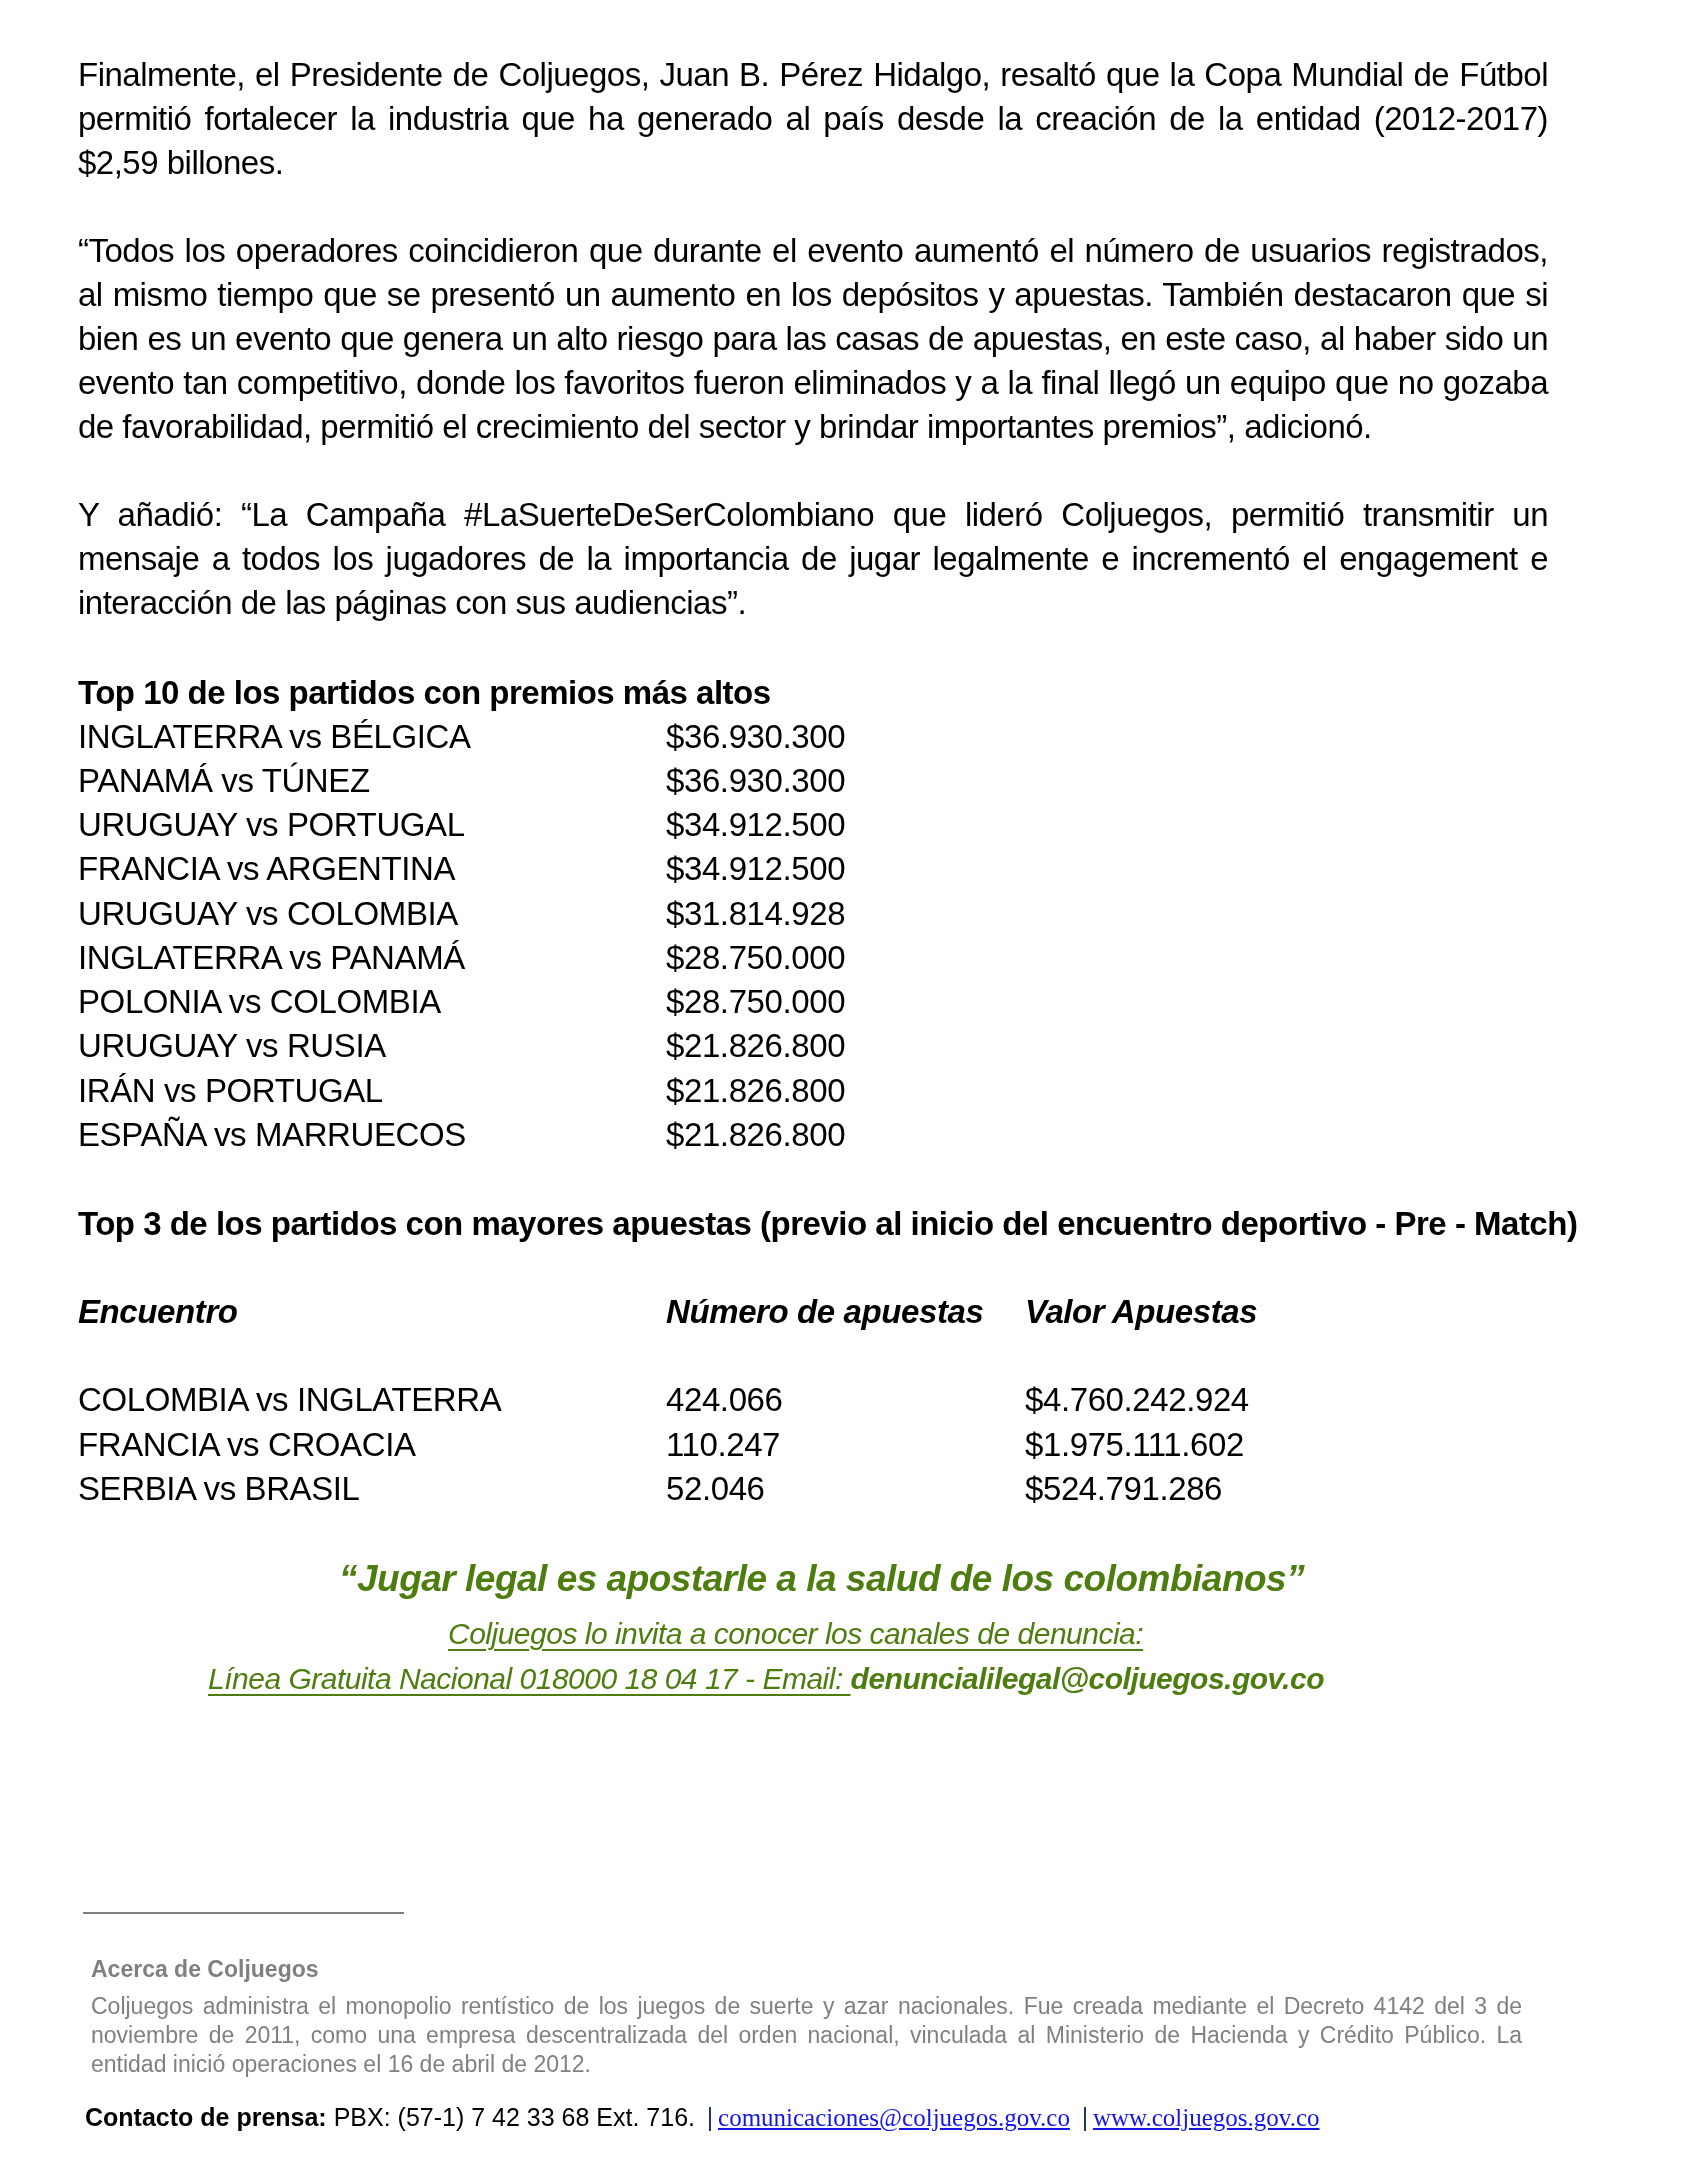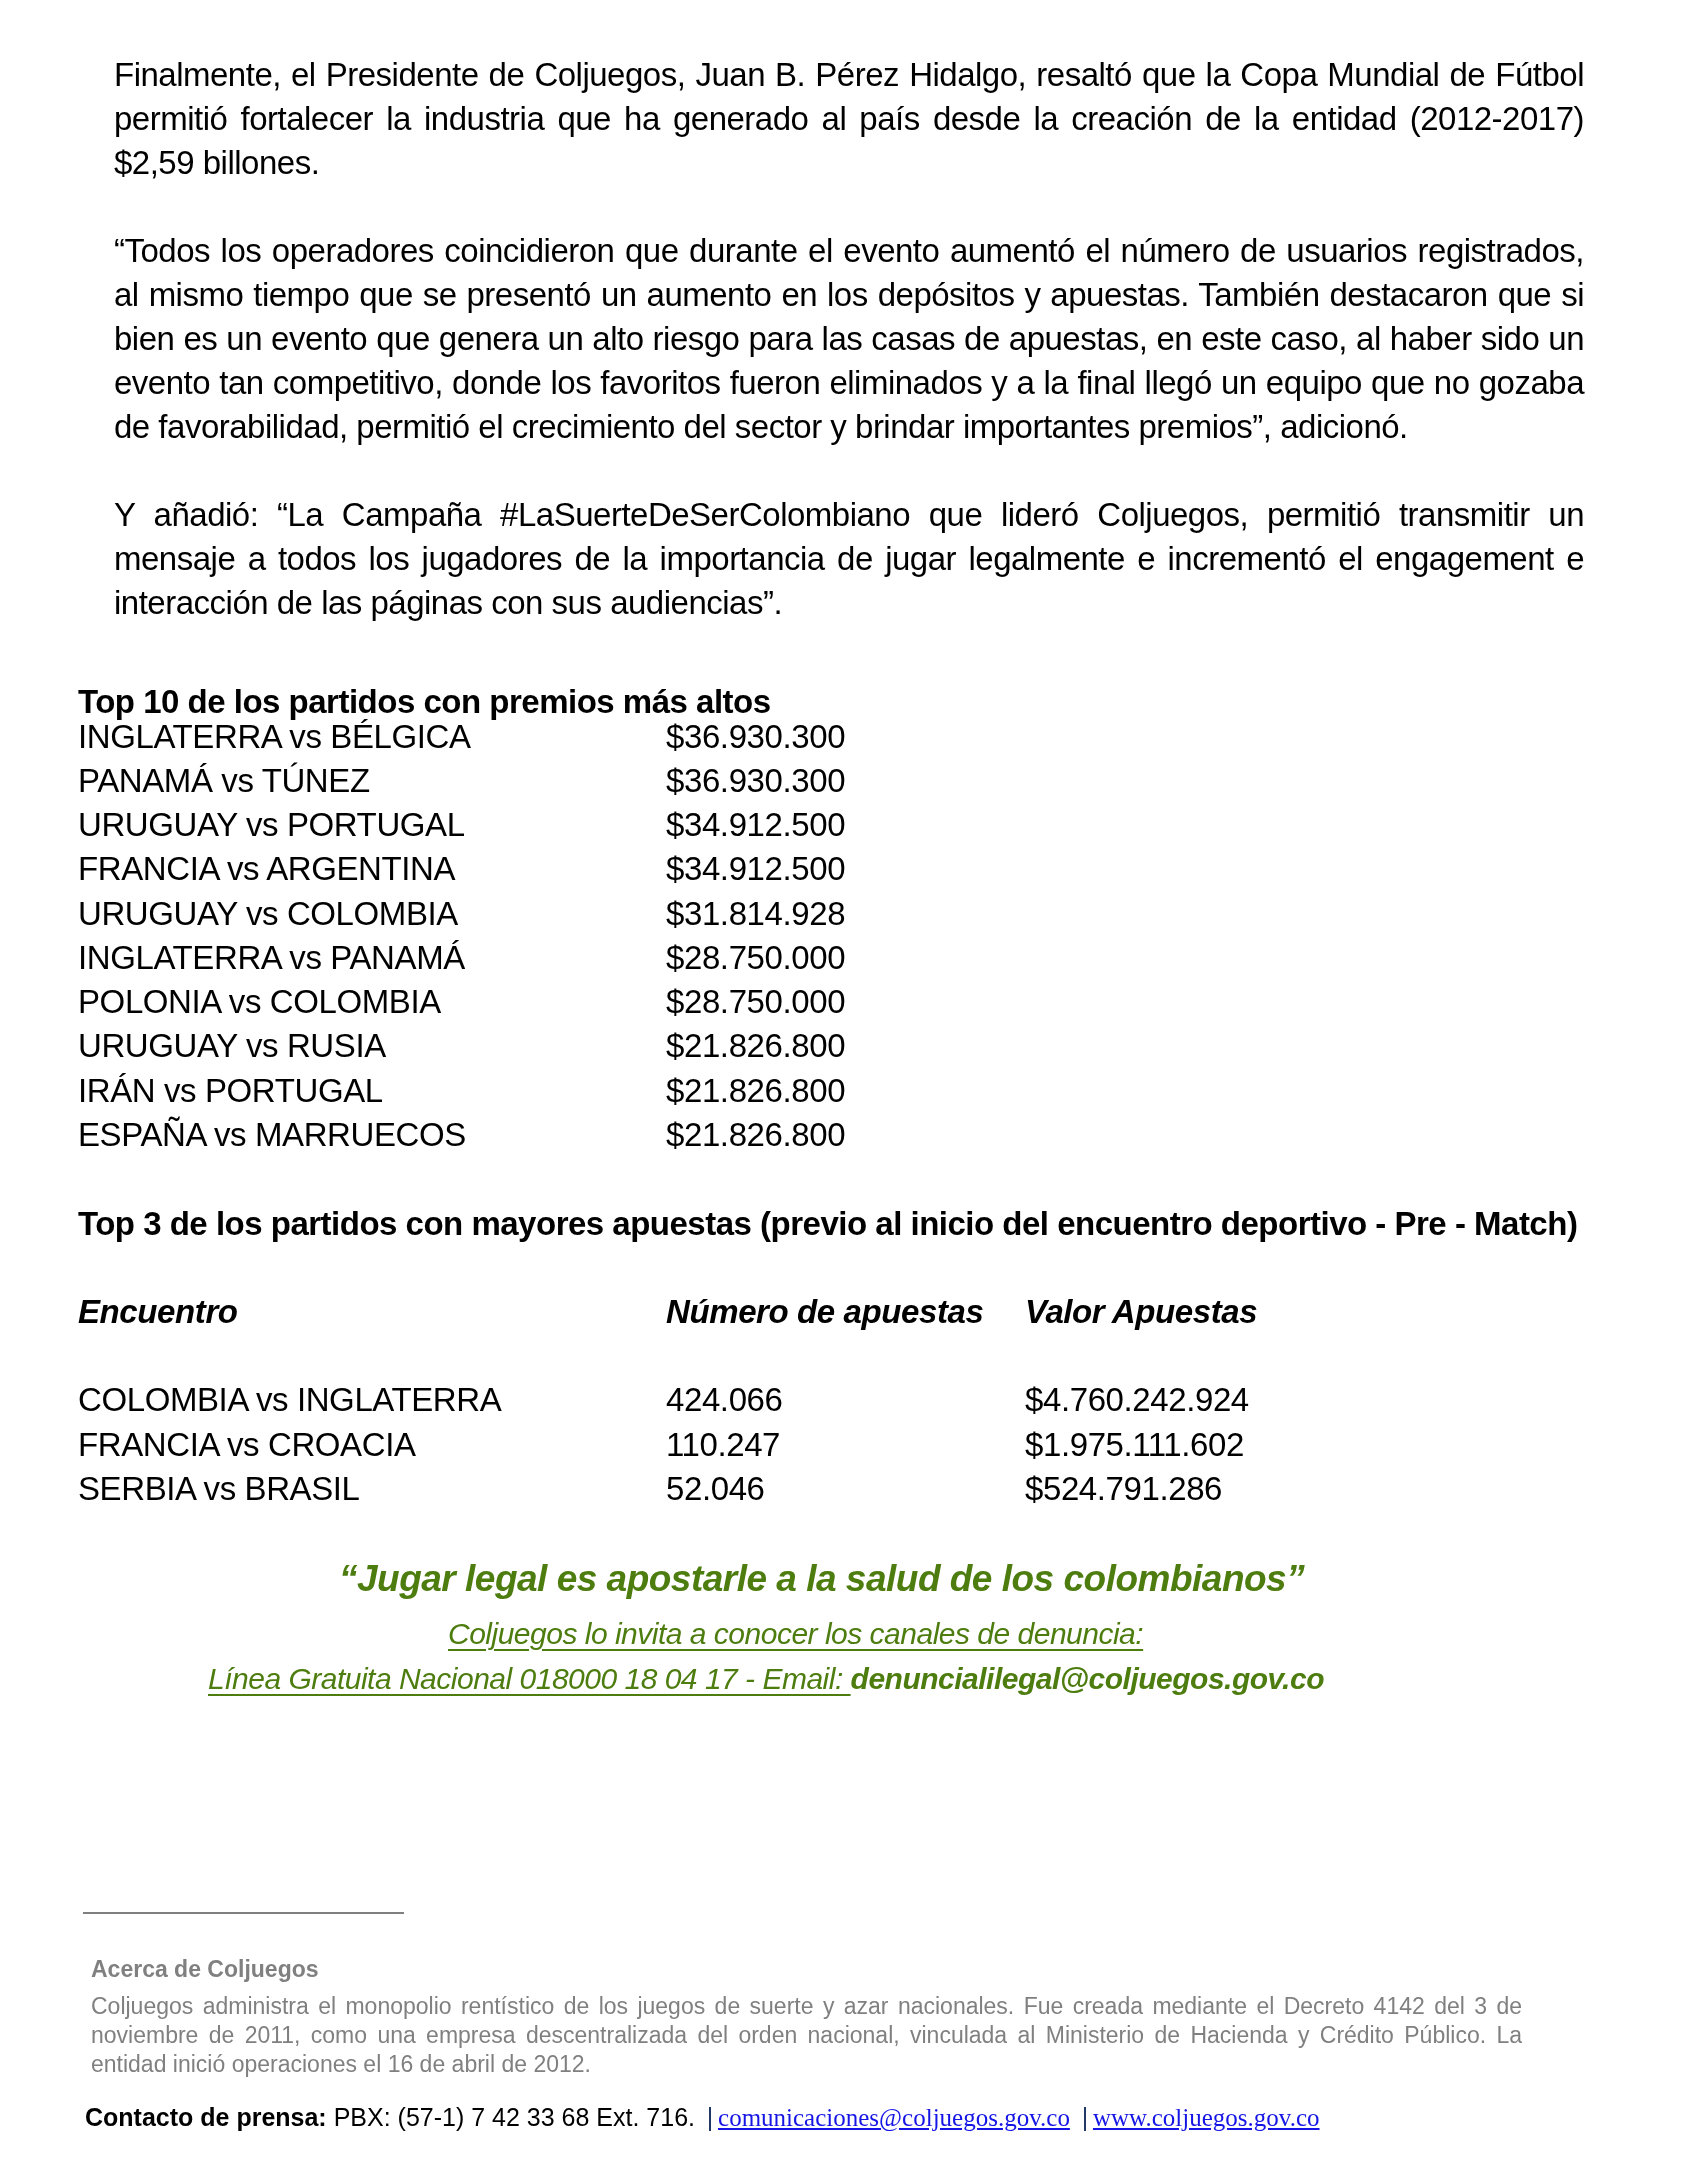--- a/index.html
+++ b/index.html
@@ -6,21 +6,20 @@
     body {
       width: 1700px; height: 2172px; position: relative; overflow: hidden;
       font-family: "Liberation Sans", sans-serif; color: #000;
     }
     .abs { position: absolute; }
     .body-text {
       left: 78px; width: 1470px;
       font-size: 33px; line-height: 44px;
       text-align: justify; letter-spacing: -0.5px;
       transform-origin: left top;
-      margin-left: 36px;
     }
     .body-text p { margin: 0; }
     .heading { font-weight: bold; font-size: 33px; line-height: 44px; letter-spacing: -0.5px; white-space: nowrap; }
     .row { position: absolute; left: 78px; font-size: 33px; line-height: 44px; white-space: nowrap; letter-spacing: -0.4px; }
     .row .c1 { position: absolute; left: 0; }
     .row .c2 { position: absolute; left: 588px; }
     .row .c3 { position: absolute; left: 947px; }
     .th { font-weight: bold; font-style: italic; }
     .slogan { color: #4d7c0f; }
     .slogan-main { font-weight: bold; font-style: italic; font-size: 37px; line-height: 44px; white-space: nowrap; letter-spacing: -0.5px; }
@@ -42,21 +41,21 @@
 <div class="abs body-text" style="top:53px;">
   <p>Finalmente, el Presidente de Coljuegos, Juan B. Pérez Hidalgo, resaltó que la Copa Mundial de Fútbol permitió fortalecer la industria que ha generado al país desde la creación de la entidad (2012-2017) $2,59 billones.</p>
 </div>
 <div class="abs body-text" style="top:229px;">
   <p>“Todos los operadores coincidieron que durante el evento aumentó el número de usuarios registrados, al mismo tiempo que se presentó un aumento en los depósitos y apuestas. También destacaron que si bien es un evento que genera un alto riesgo para las casas de apuestas, en este caso, al haber sido un evento tan competitivo, donde los favoritos fueron eliminados y a la final llegó un equipo que no gozaba de favorabilidad, permitió el crecimiento del sector y brindar importantes premios”, adicionó.</p>
 </div>
 <div class="abs body-text" style="top:493px;">
   <p>Y añadió: “La Campaña #LaSuerteDeSerColombiano que lideró Coljuegos, permitió transmitir un mensaje a todos los jugadores de la importancia de jugar legalmente e incrementó el engagement e interacción de las páginas con sus audiencias”.</p>
 </div>
 
-<div class="abs heading" style="left:78px; top:671px;margin-top:9px;">Top 10 de los partidos con premios más altos</div>
+<div class="abs heading" style="left:78px; top:671px;">Top 10 de los partidos con premios más altos</div>
 <div id="top10">
     <div class="row" style="top: 715px;">
       <span class="c1">INGLATERRA vs BÉLGICA</span>
       <span class="c2">$36.930.300</span>
     </div>
     <div class="row" style="top: 759px;">
       <span class="c1">PANAMÁ vs TÚNEZ</span>
       <span class="c2">$36.930.300</span>
     </div>
     <div class="row" style="top: 803px;">

